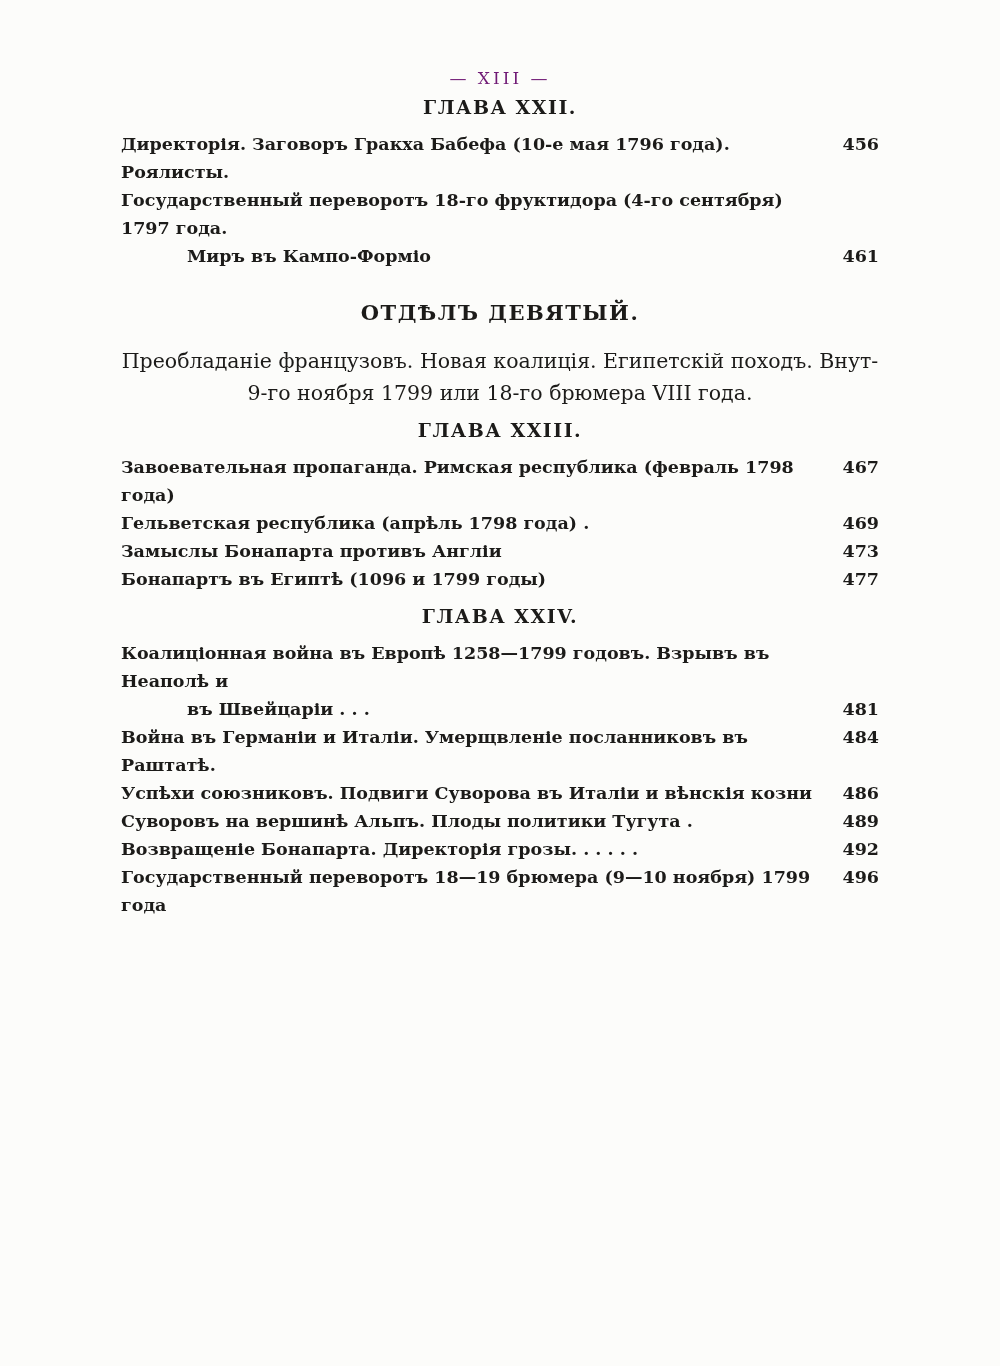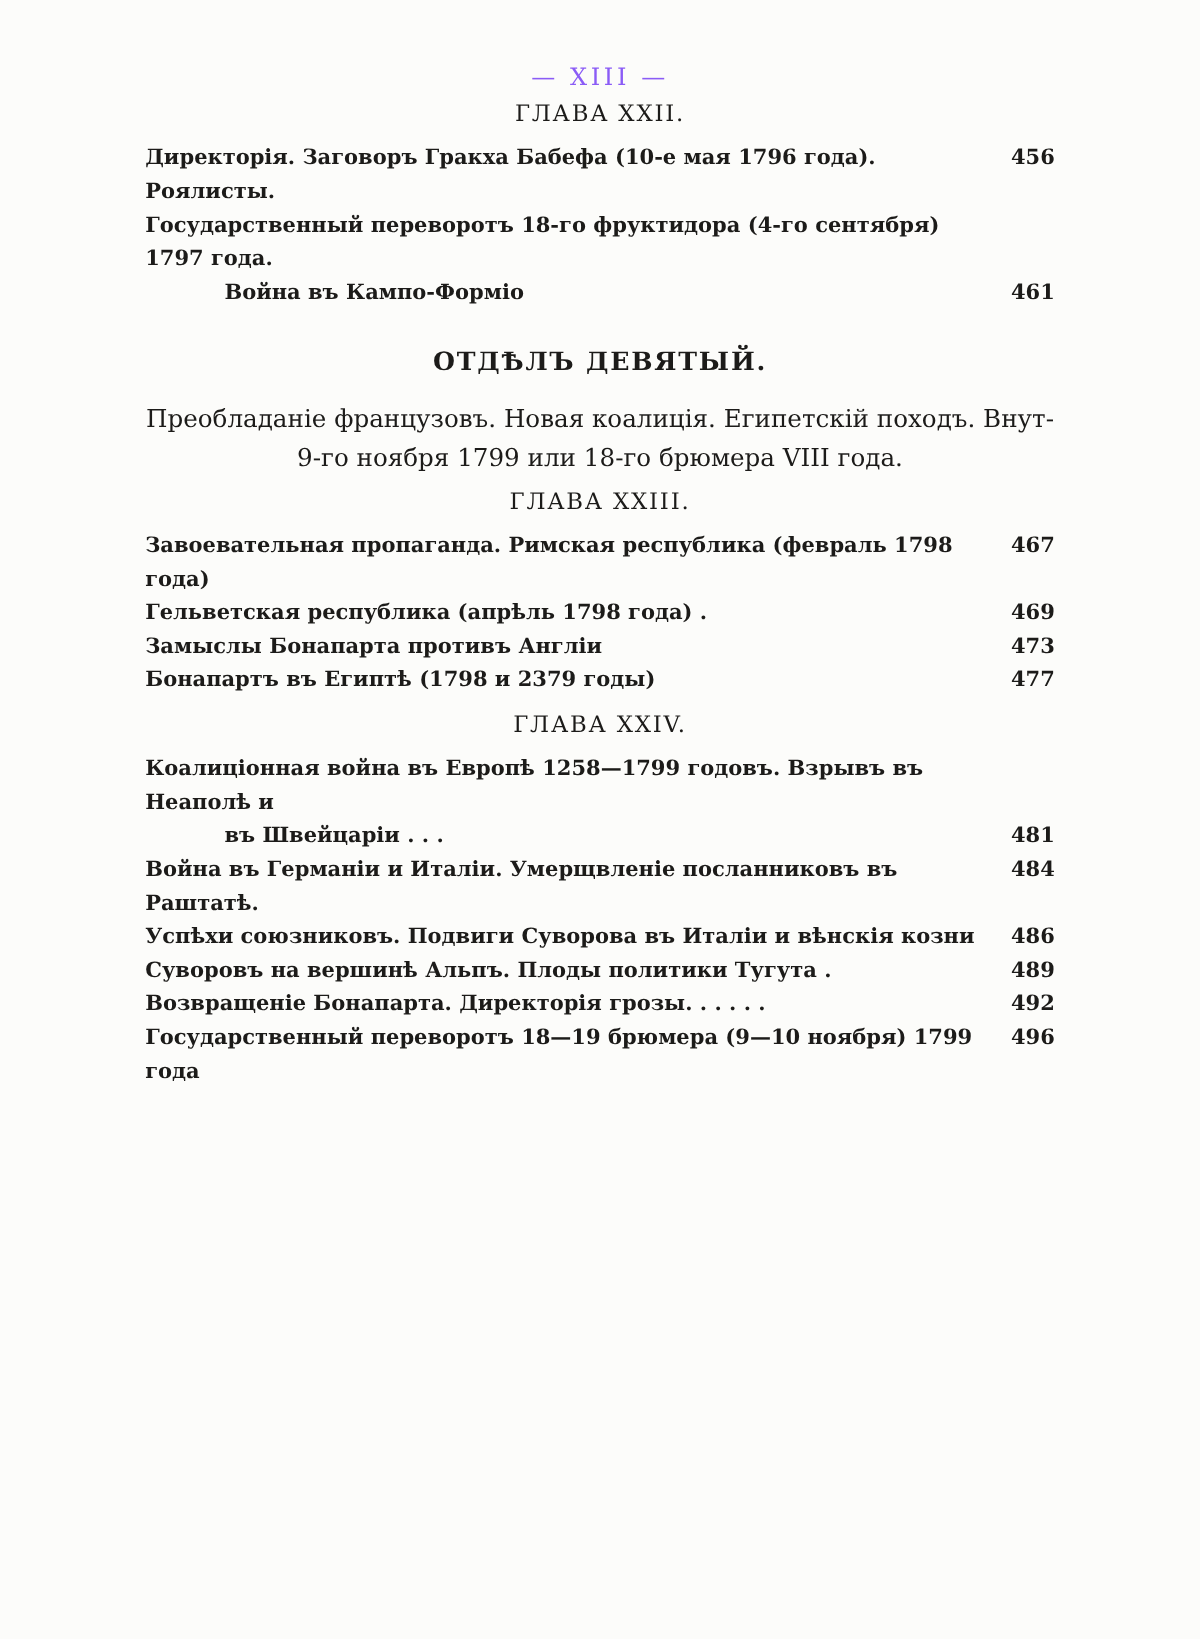--- a/index.html
+++ b/index.html
@@ -11,42 +11,42 @@
     position: relative;
     width: 1000px;
     height: 1366px;
     margin: 0 auto;
     background: #fcfcfa;
     color: #1c1b19;
     font-family: "DejaVu Serif", serif;
     overflow: hidden;
   }
   .folio {
-    padding-top: 52px;
+    padding-top: 68px;
     text-align: center;
-    font-size: 20px;
+    font-size: 17px;
     letter-spacing: 3px;
-    color: #8b5cf6;
+    color: #701a75;
   }
   .pages-label {
     width: 882px;
     margin: 42px auto 0 auto;
     text-align: right;
     font-size: 13px;
     font-weight: bold;
     letter-spacing: 1px;
   }
   .content {
     width: 758px;
     margin: 0 auto;
   }
   .chapter-heading {
     text-align: center;
     font-size: 19px;
-    font-weight: normal;
+    font-weight: bold;
     letter-spacing: 1.5px;
     margin: 8px 0 12px 0;
   }
   .toc-row {
     display: flex;
     justify-content: space-between;
     align-items: baseline;
     font-size: 17.5px;
     font-weight: bold;
     line-height: 28px;
@@ -87,21 +87,21 @@
 
     <div class="toc-row">
       <span class="entry-text">Директорія. Заговоръ Гракха Бабефа (10-е мая 1796 года). Роялисты.</span>
       <span class="entry-page">456</span>
     </div>
     <div class="toc-row">
       <span class="entry-text">Государственный переворотъ 18-го фруктидора (4-го сентября) 1797 года.</span>
       <span class="entry-page"></span>
     </div>
     <div class="toc-row">
-      <span class="entry-text indent">Война въ Кампо-Форміо</span>
+      <span class="entry-text indent">Миръ въ Кампо-Форміо</span>
       <span class="entry-page">461</span>
     </div>
 
     <div class="part-heading">ОТДѢЛЪ ДЕВЯТЫЙ.</div>
 
     <div class="part-summary">
       <div>Преобладаніе французовъ. Новая коалиція. Египетскій походъ. Внут-</div>
       <div>9-го ноября 1799 или 18-го брюмера VIII года.</div>
     </div>
 
@@ -113,21 +113,21 @@
     </div>
     <div class="toc-row">
       <span class="entry-text">Гельветская республика (апрѣль 1798 года) .</span>
       <span class="entry-page">469</span>
     </div>
     <div class="toc-row">
       <span class="entry-text">Замыслы Бонапарта противъ Англіи</span>
       <span class="entry-page">473</span>
     </div>
     <div class="toc-row">
-      <span class="entry-text">Бонапартъ въ Египтѣ (1798 и 2379 годы)</span>
+      <span class="entry-text">Бонапартъ въ Египтѣ (1096 и 1799 годы)</span>
       <span class="entry-page">477</span>
     </div>
 
     <div class="chapter-heading" style="margin-top:12px;">ГЛАВА XXIV.</div>
 
     <div class="toc-row">
       <span class="entry-text">Коалиціонная война въ Европѣ 1258—1799 годовъ. Взрывъ въ Неаполѣ и</span>
       <span class="entry-page"></span>
     </div>
     <div class="toc-row">

